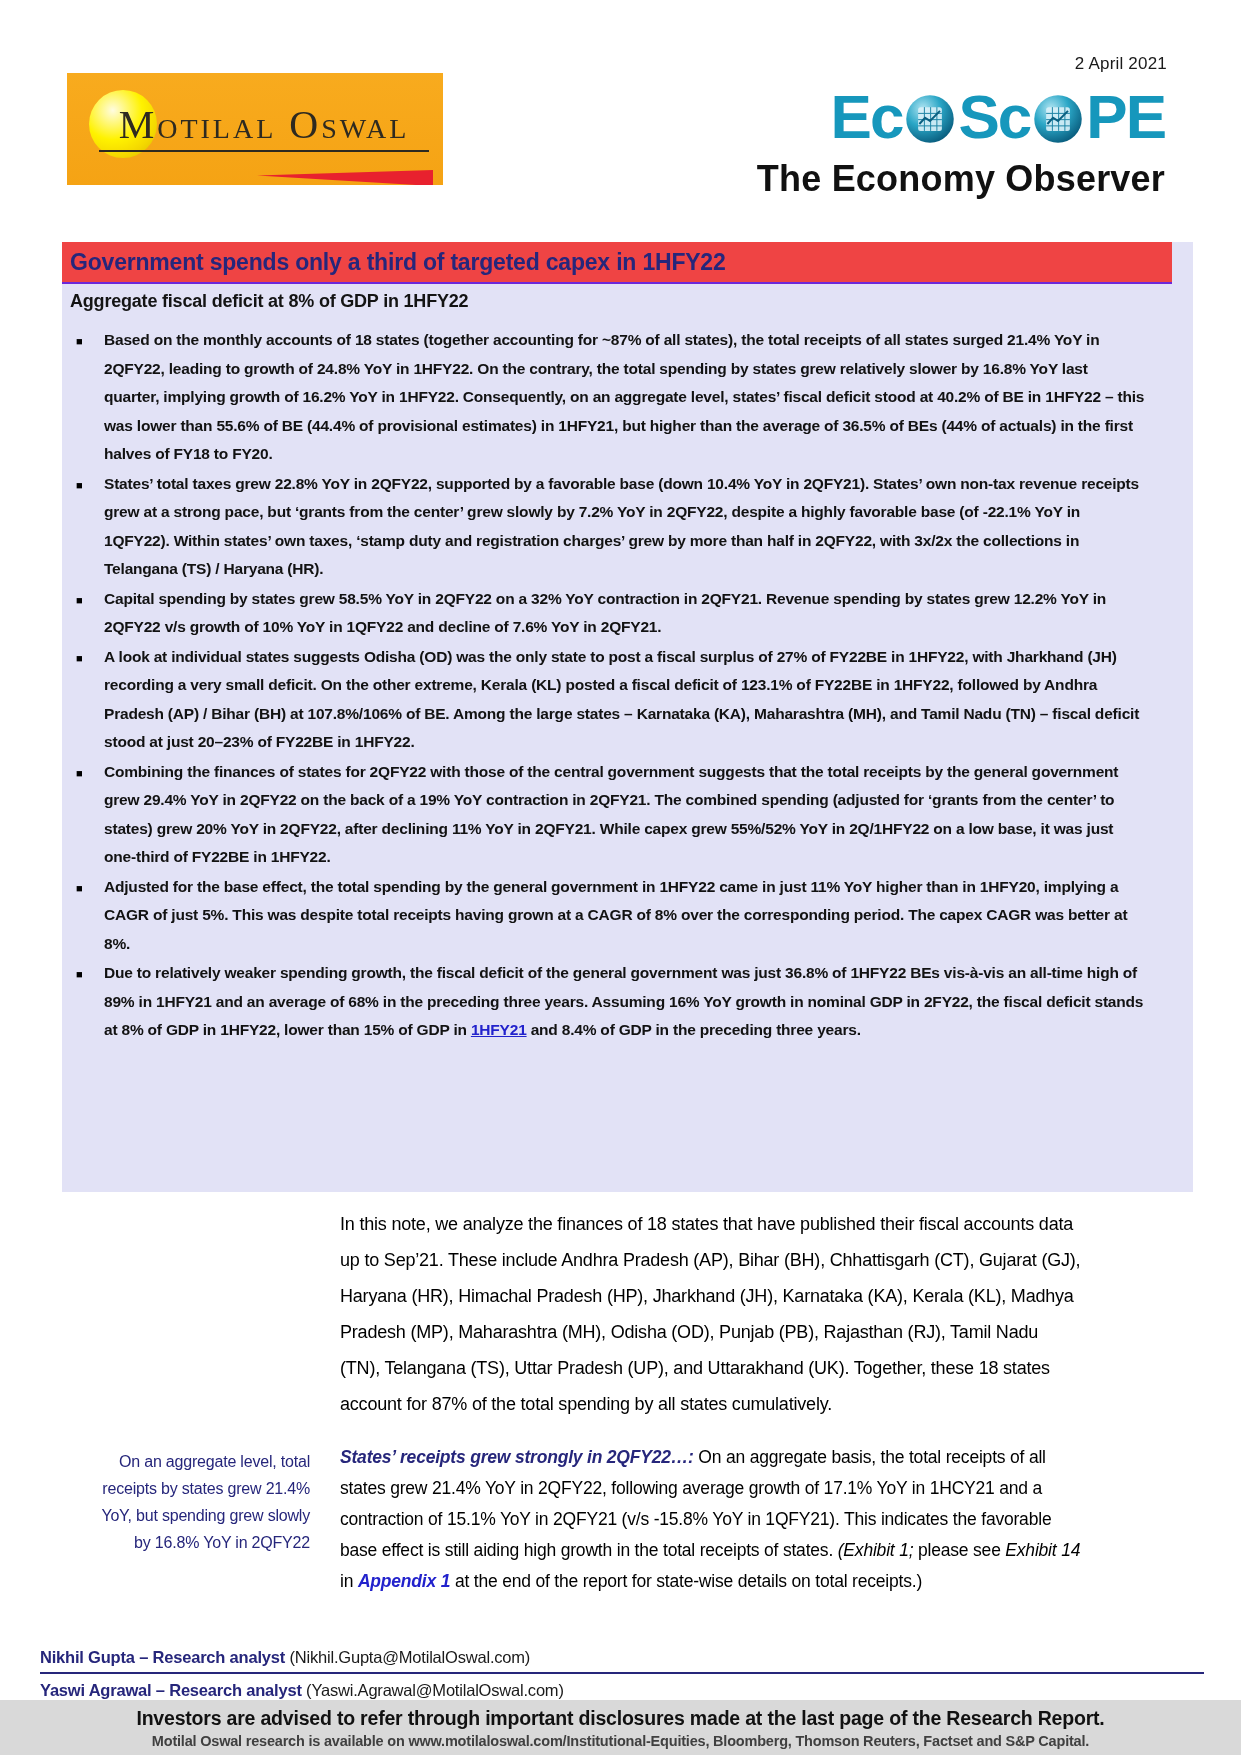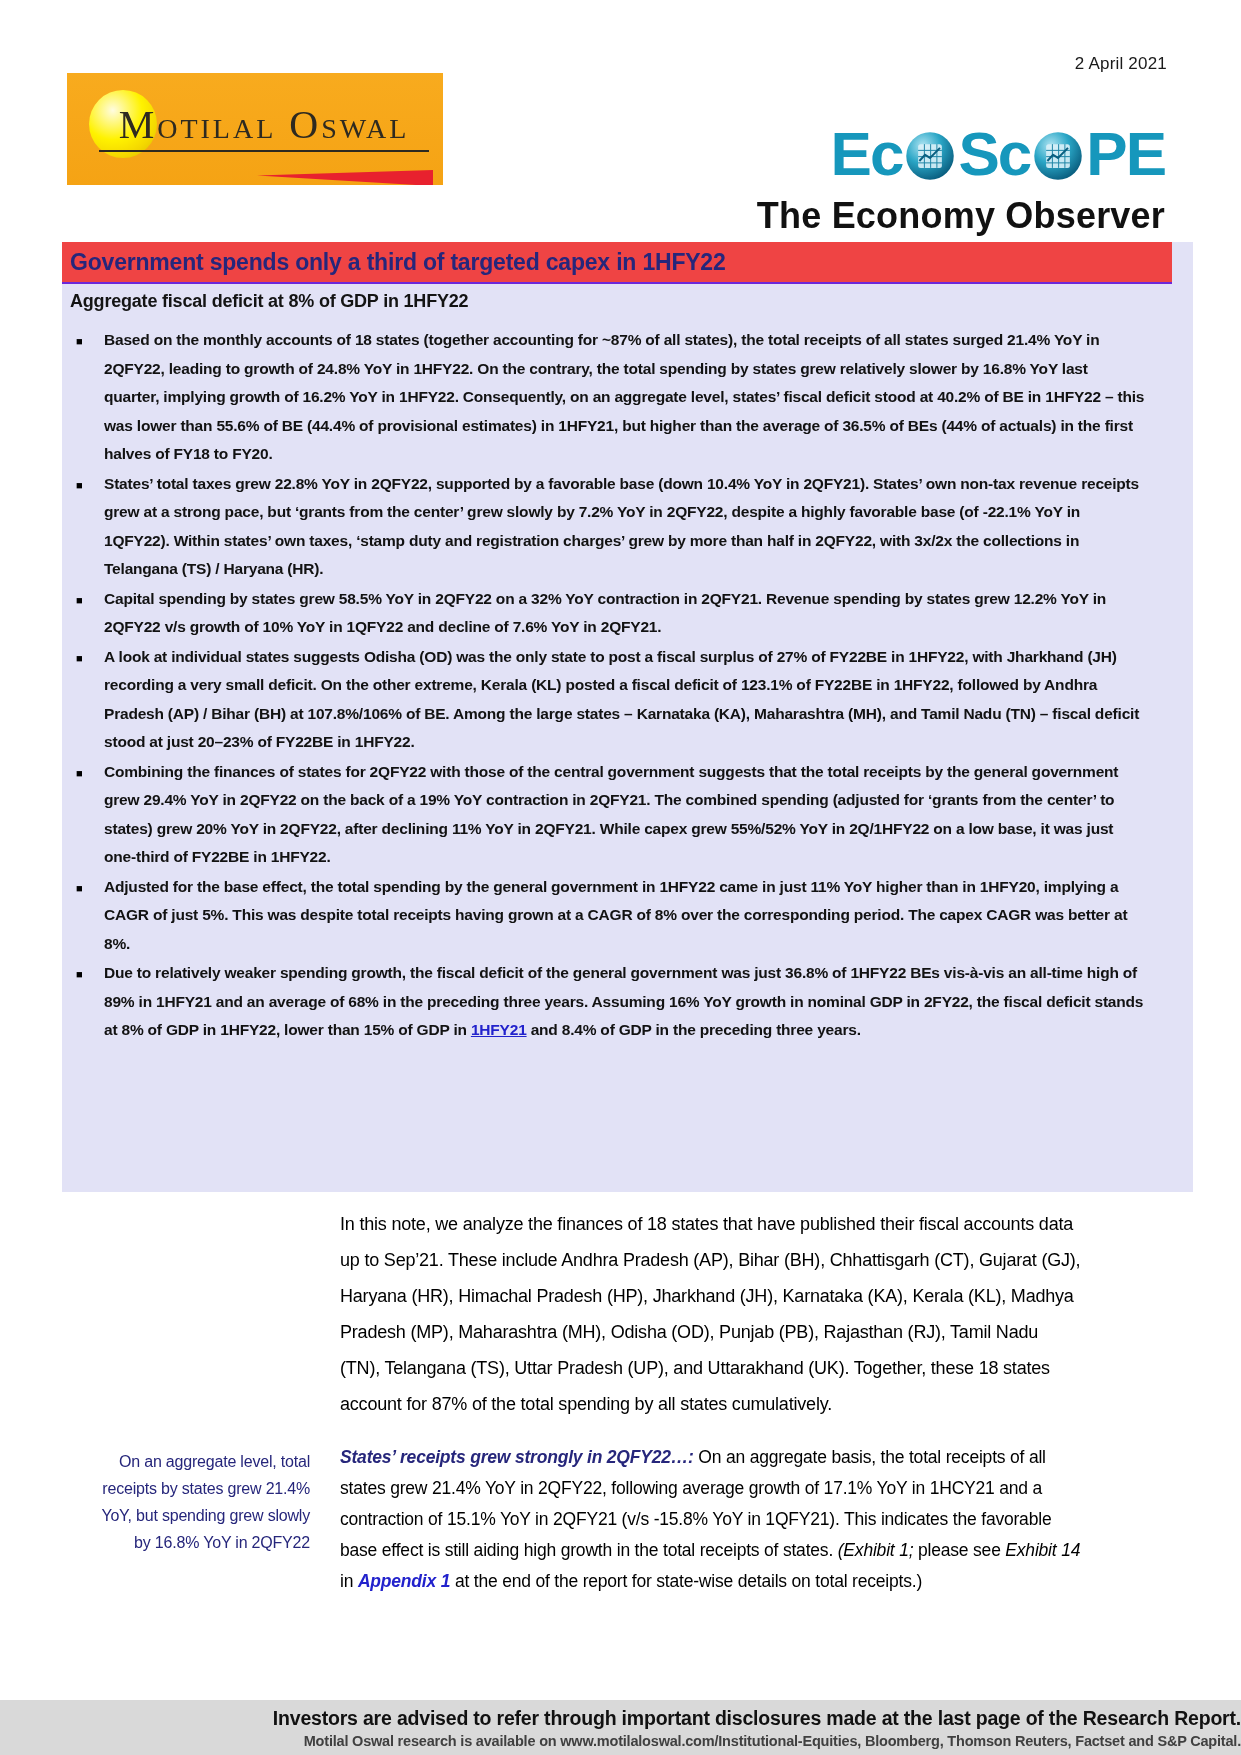--- a/index.html
+++ b/index.html
@@ -28,21 +28,21 @@
     position:absolute; left:32px; top:28px; width:330px;
     font-family:"Liberation Serif", serif; font-variant:small-caps;
     font-size:40px; font-weight:400; color:#2e2a20; letter-spacing:3px;
     border-bottom:2px solid #2e2a20; padding-bottom:2px; text-align:center;
   }
   .mo-swoosh {
     position:absolute; left:190px; top:97px; width:176px; height:16px;
     background:#e8212e;
     clip-path:polygon(0% 35%, 100% 0%, 100% 100%);
   }
-  .eco-block { position:absolute; top:86px; right:76px; text-align:right;margin-top:37px; }
+  .eco-block { position:absolute; top:86px; right:76px; text-align:right; }
   .eco-wordmark {
     display:flex; align-items:center; justify-content:flex-end; gap:2px;
     font-weight:bold; font-size:62px; line-height:62px; letter-spacing:-2px;
     color:#1697bc; font-family:"Liberation Sans", sans-serif;
   }
   .eco-seg { display:inline-block; }
   .eco-globe { width:50px; height:50px; margin:0 1px; position:relative; top:2px; }
   .eco-tagline {
     margin-top:10px; font-size:36px; font-weight:bold; color:#111;
     letter-spacing:0.2px;
@@ -91,21 +91,21 @@
   a.appendix-link { color:#2222cc; font-weight:bold; font-style:italic; text-decoration:none; cursor:pointer; }
 
   
   .analysts { position:absolute; left:40px; top:1645px; width:1164px; }
   .analyst-line { font-size:16.5px; line-height:24px; letter-spacing:-0.2px; }
   .analyst-name { font-weight:bold; color:#26267b; }
   .analyst-email { color:#1a1a1a; }
   .analyst-divider { border:none; border-top:2px solid #26267b; margin:3px 0 4px 0; }
   .graybar {
     position:absolute; left:0; top:1700px; width:1241px; height:55px;
-    background:#d9d9d9; text-align:right;
+    background:#d9d9d9; text-align:center;
   }
   .graybar-line1 { font-size:19.5px; font-weight:bold; color:#111; padding-top:7px; letter-spacing:-0.2px; }
   .graybar-line2 { font-size:14.5px; font-weight:bold; color:#404040; padding-top:3px; letter-spacing:-0.2px; }
 </style>
 </head>
 <body>
 
 <div class="page">
 
   <div class="report-date">2 April 2021</div>
@@ -157,19 +157,24 @@
         <li class="bullet-item"><span class="bullet-marker">■</span><span class="bullet-text">Due to relatively weaker spending growth, the fiscal deficit of the general government was just 36.8% of 1HFY22 BEs vis-à-vis an all-time high of 89% in 1HFY21 and an average of 68% in the preceding three years. Assuming 16% YoY growth in nominal GDP in 2FY22, the fiscal deficit stands at 8% of GDP in 1HFY22, lower than 15% of GDP in <a class="inline-link">1HFY21</a> and 8.4% of GDP in the preceding three years.</span></li>
       </ul>
   </div>
 
   <div class="intro-para">In this note, we analyze the finances of 18 states that have published their fiscal accounts data up to Sep’21. These include Andhra Pradesh (AP), Bihar (BH), Chhattisgarh (CT), Gujarat (GJ), Haryana (HR), Himachal Pradesh (HP), Jharkhand (JH), Karnataka (KA), Kerala (KL), Madhya Pradesh (MP), Maharashtra (MH), Odisha (OD), Punjab (PB), Rajasthan (RJ), Tamil Nadu (TN), Telangana (TS), Uttar Pradesh (UP), and Uttarakhand (UK). Together, these 18 states account for 87% of the total spending by all states cumulatively.</div>
 
   <div class="side-note">On an aggregate level, total receipts by states grew 21.4% YoY, but spending grew slowly by 16.8% YoY in 2QFY22</div>
 
   <div class="para2"><span class="p2-head">States’ receipts grew strongly in 2QFY22…:</span><span> On an aggregate basis, the total receipts of all states grew 21.4% YoY in 2QFY22, following average growth of 17.1% YoY in 1HCY21 and a contraction of 15.1% YoY in 2QFY21 (v/s -15.8% YoY in 1QFY21). This indicates the favorable base effect is still aiding high growth in the total receipts of states. </span><span class="it">(Exhibit 1;</span><span> please see </span><span class="it">Exhibit 14</span><span> in </span><a class="appendix-link">Appendix 1</a><span> at the end of the report for state-wise details on total receipts.)</span></div>
 
+  <div class="analysts">
+    <div class="analyst-line"><span class="analyst-name">Nikhil Gupta – Research analyst</span><span class="analyst-email"> (Nikhil.Gupta@MotilalOswal.com)</span></div>
+    <hr class="analyst-divider">
+    <div class="analyst-line"><span class="analyst-name">Yaswi Agrawal – Research analyst</span><span class="analyst-email"> (Yaswi.Agrawal@MotilalOswal.com)</span></div>
+  </div>
 
   <div class="graybar">
     <div class="graybar-line1">Investors are advised to refer through important disclosures made at the last page of the Research Report.</div>
     <div class="graybar-line2">Motilal Oswal research is available on www.motilaloswal.com/Institutional-Equities, Bloomberg, Thomson Reuters, Factset and S&amp;P Capital.</div>
   </div>
 
 </div>
 
 </body></html>

